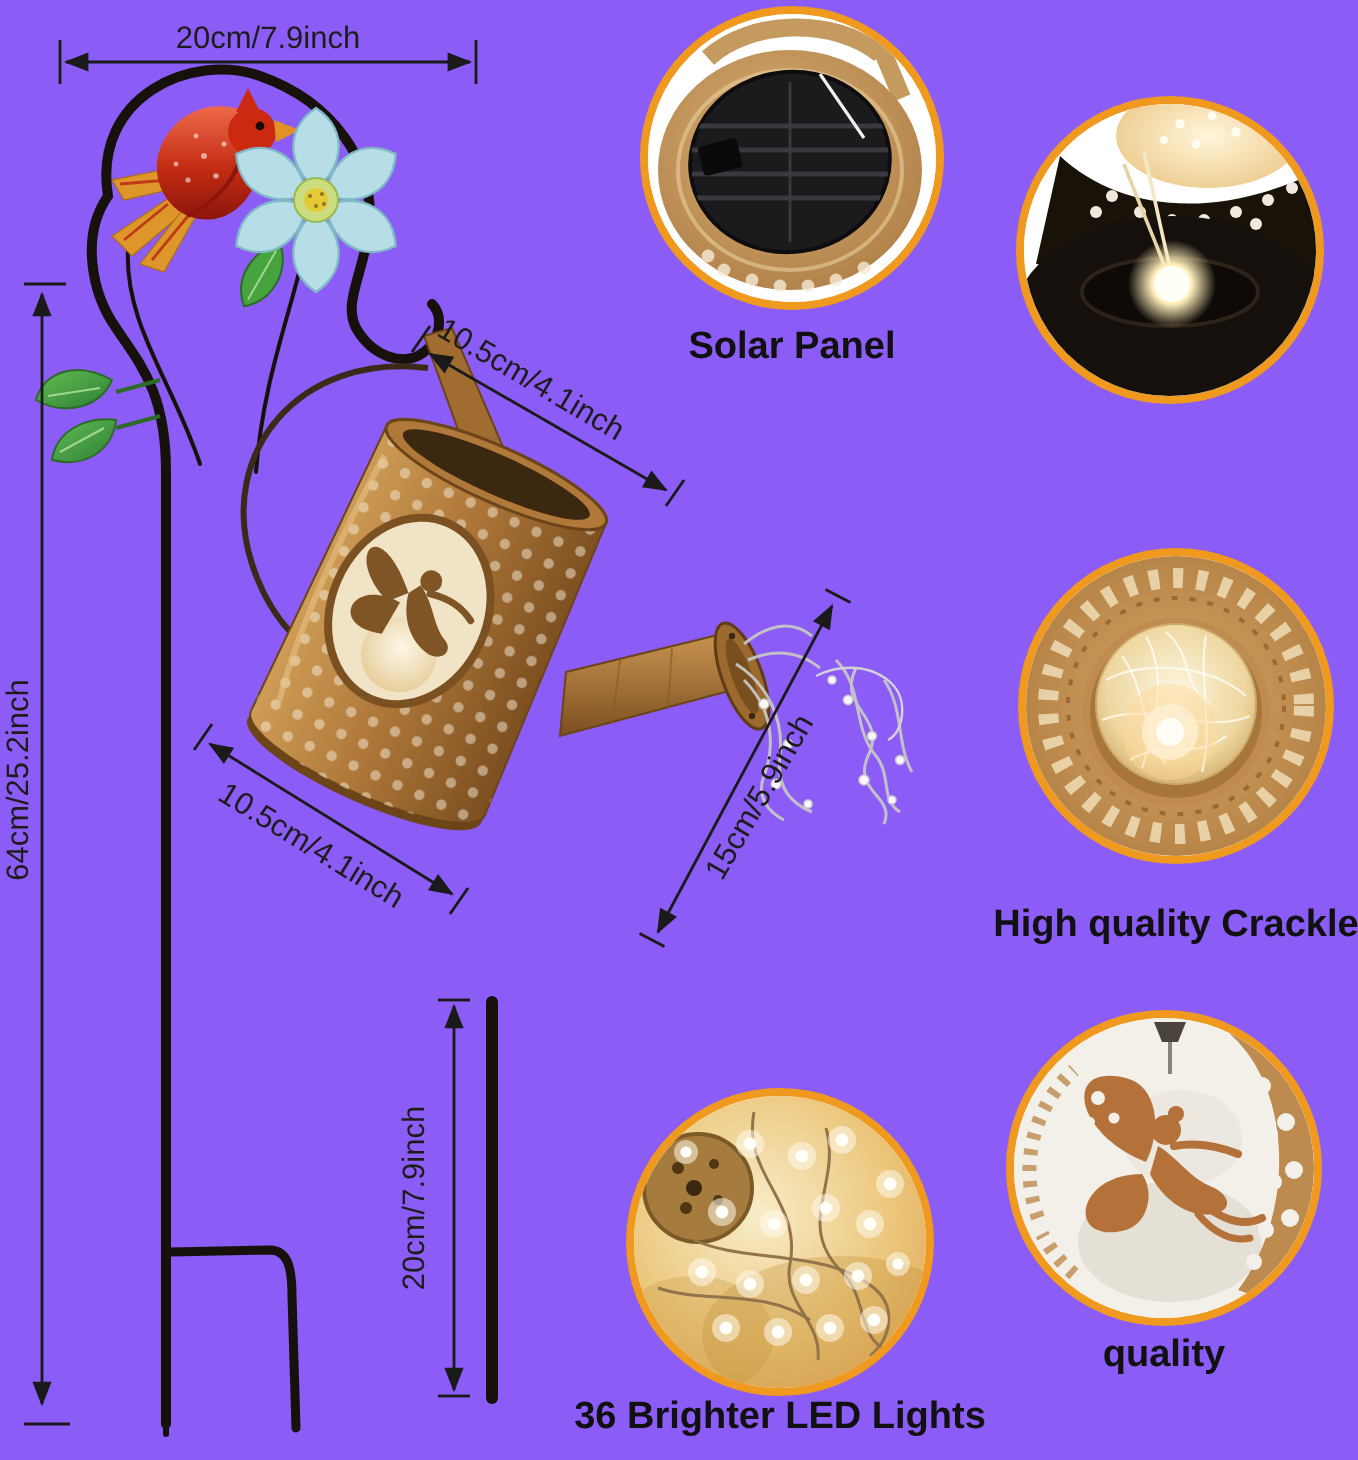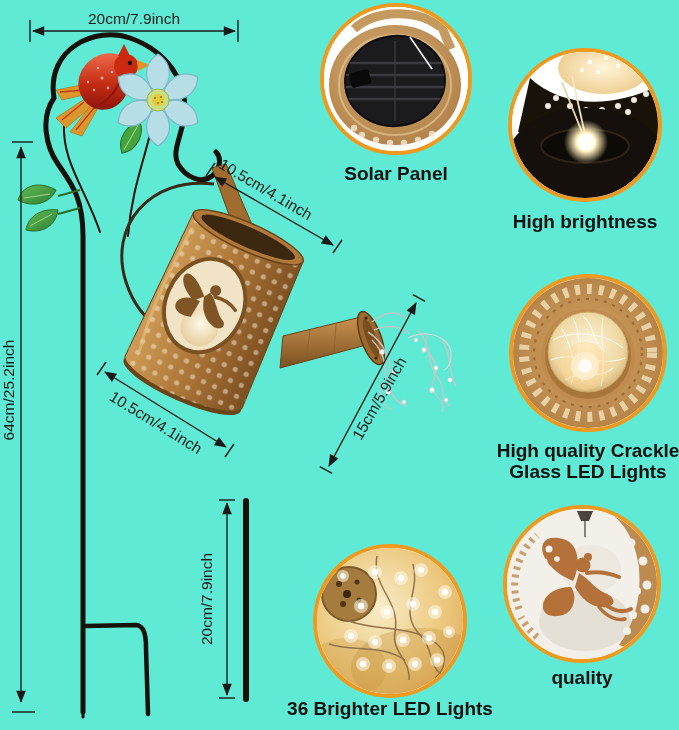--- a/index.html
+++ b/index.html
@@ -1,16 +1,16 @@
 <!DOCTYPE html>
 <html><head>
 <meta charset="utf-8">
 <style>
   html,body{margin:0;padding:0;background:#fff;}
-  .stage{position:relative;width:679px;height:730px;background:#5eead4;overflow:hidden;
+  .stage{position:relative;width:679px;height:730px;background:#8b5cf6;overflow:hidden;
          font-family:"Liberation Sans",sans-serif;}
   svg.scene{position:absolute;left:0;top:0;}
   .dim-label{font-family:"Liberation Sans",sans-serif;font-size:15.5px;fill:#1c1c1c;}
   .feature{position:absolute;margin:0;display:flex;flex-direction:column;align-items:center;}
   .fcircle{box-sizing:border-box;border:4px solid #F0991F;border-radius:50%;overflow:hidden;background:#fff;flex:0 0 auto;}
   .fcircle svg{display:block;width:100%;height:100%;}
   .fcap{text-align:center;font-weight:bold;font-size:19px;line-height:21px;color:#111;}
 </style>
 </head>
 <body>
@@ -292,21 +292,20 @@
         </g>
         <ellipse cx="74" cy="110" rx="80" ry="54" fill="#15100c"></ellipse>
         <ellipse cx="73" cy="94" rx="44" ry="17" fill="#0e0a07" stroke="#2e2319" stroke-width="2"></ellipse>
         <path d="M50,30 C60,56 68,74 72,86" stroke="#e6d4a8" stroke-width="1.8" fill="none"></path>
         <path d="M60,24 C66,50 70,70 74,86" stroke="#f4e7c6" stroke-width="1.8" fill="none"></path>
         <circle cx="74" cy="90" r="22" fill="url(#glowRad)"></circle>
         <circle cx="74" cy="90" r="9" fill="#fffef7"></circle>
       </svg>
     </div>
     <figcaption class="fcap" style="margin-top:9px;">
-      <div>High brightness</div>
     </figcaption>
   </figure>
 
   <figure class="feature" style="left:465px;top:274px;width:246px;">
     <div class="fcircle" style="width:158px;height:158px;">
       <svg viewBox="0 0 150 150">
         <defs>
           <radialGradient id="cop3" cx="0.5" cy="0.5" r="0.7">
             <stop offset="0" stop-color="#d8a968"></stop>
               <stop offset="1" stop-color="#a9763a"></stop>
@@ -333,23 +332,22 @@
           <path d="M60,40 C70,58 66,82 58,106"></path>
           <path d="M90,40 C86,60 94,86 88,108"></path>
           <path d="M48,50 C60,66 58,88 70,104"></path>
           <path d="M70,38 C84,50 78,66 92,74"></path>
         </g>
         <circle cx="72" cy="88" r="24" fill="rgba(255,216,150,0.45)"></circle>
         <circle cx="72" cy="88" r="14" fill="rgba(255,240,210,0.8)"></circle>
         <circle cx="72" cy="88" r="7" fill="#fffdf6"></circle>
       </svg>
     </div>
-    <figcaption class="fcap" style="margin-top:8px;">
+    <figcaption class="fcap" style="margin-top:20px;">
       <div>High quality Crackle</div>
-      <div>Glass LED Lights</div>
     </figcaption>
   </figure>
 
   <figure class="feature" style="left:260px;top:544px;width:260px;">
     <div class="fcircle" style="width:154px;height:154px;">
       <svg viewBox="0 0 146 146">
         <defs>
           <radialGradient id="warm4" cx="0.42" cy="0.4" r="0.75">
             <stop offset="0" stop-color="#f8ecc8"></stop>
               <stop offset="0.6" stop-color="#ecc87e"></stop>

